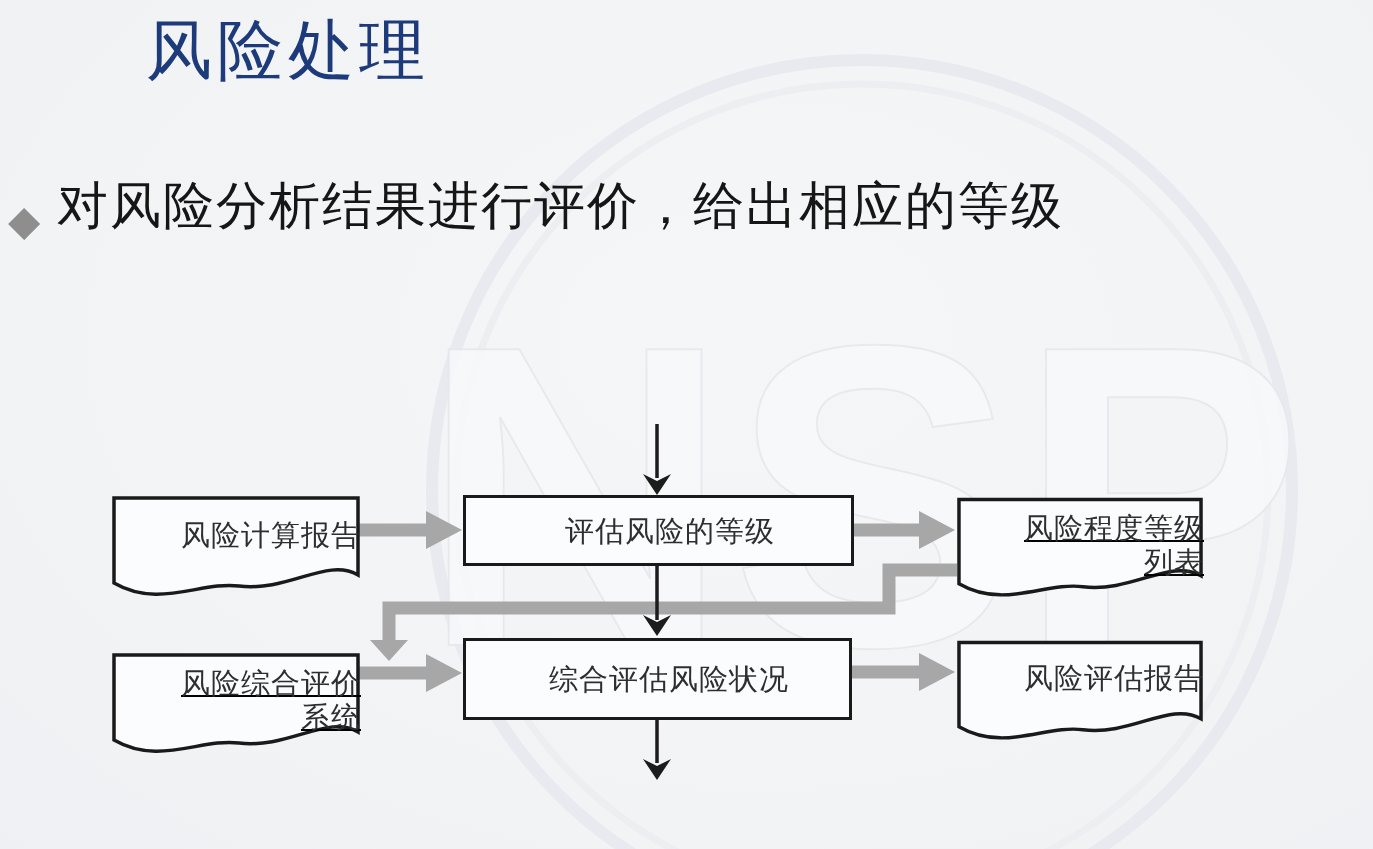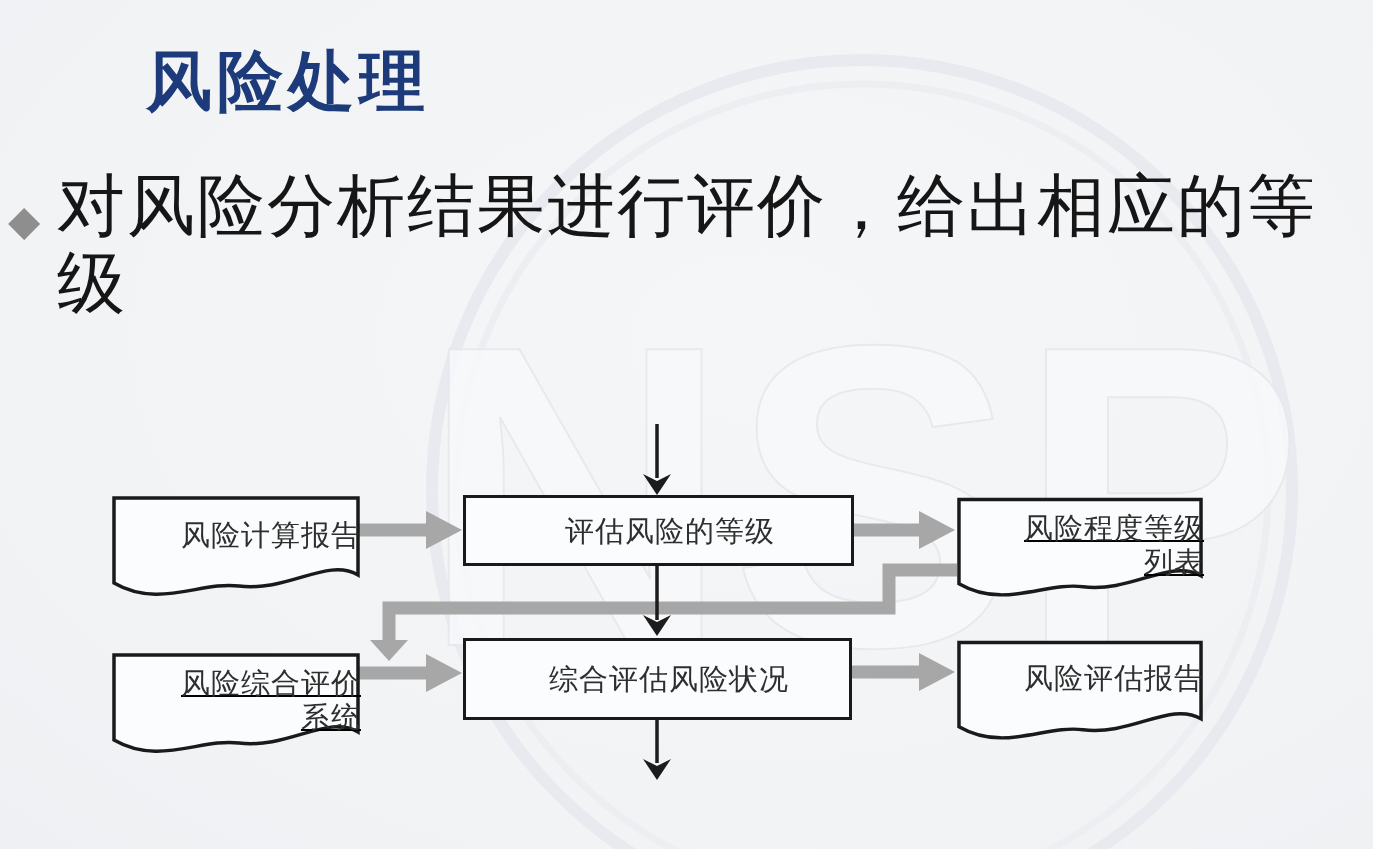--- a/index.html
+++ b/index.html
@@ -27,41 +27,40 @@
   #watermark-layer text {
     font-family: "Liberation Sans", sans-serif;
     font-weight: bold;
   }
 
   
   #slide-title {
     left: 146px;
     top: 6px;
     font-size: 66px;
-    font-weight: bold;
+    font-weight: normal;
     letter-spacing: 5px;
     color: #1d3b7a;
     z-index: 2;
-    margin-top: 31px;
   }
 
   
   #bullet-marker {
     left: 8px;
     top: 196px;
     font-size: 42px;
     color: #8e8e8e;
     z-index: 2;
     font-family: "DejaVu Sans", sans-serif;
   }
   #bullet-text {
     left: 57px;
     top: 168px;
     width: 1300px;
-    font-size: 68px;
+    font-size: 51px;
     line-height: 77px;
     letter-spacing: 2px;
     color: #161616;
     z-index: 2;
   }
 
   
   #arrow-layer {
     position: absolute;
     left: 0; top: 0;

